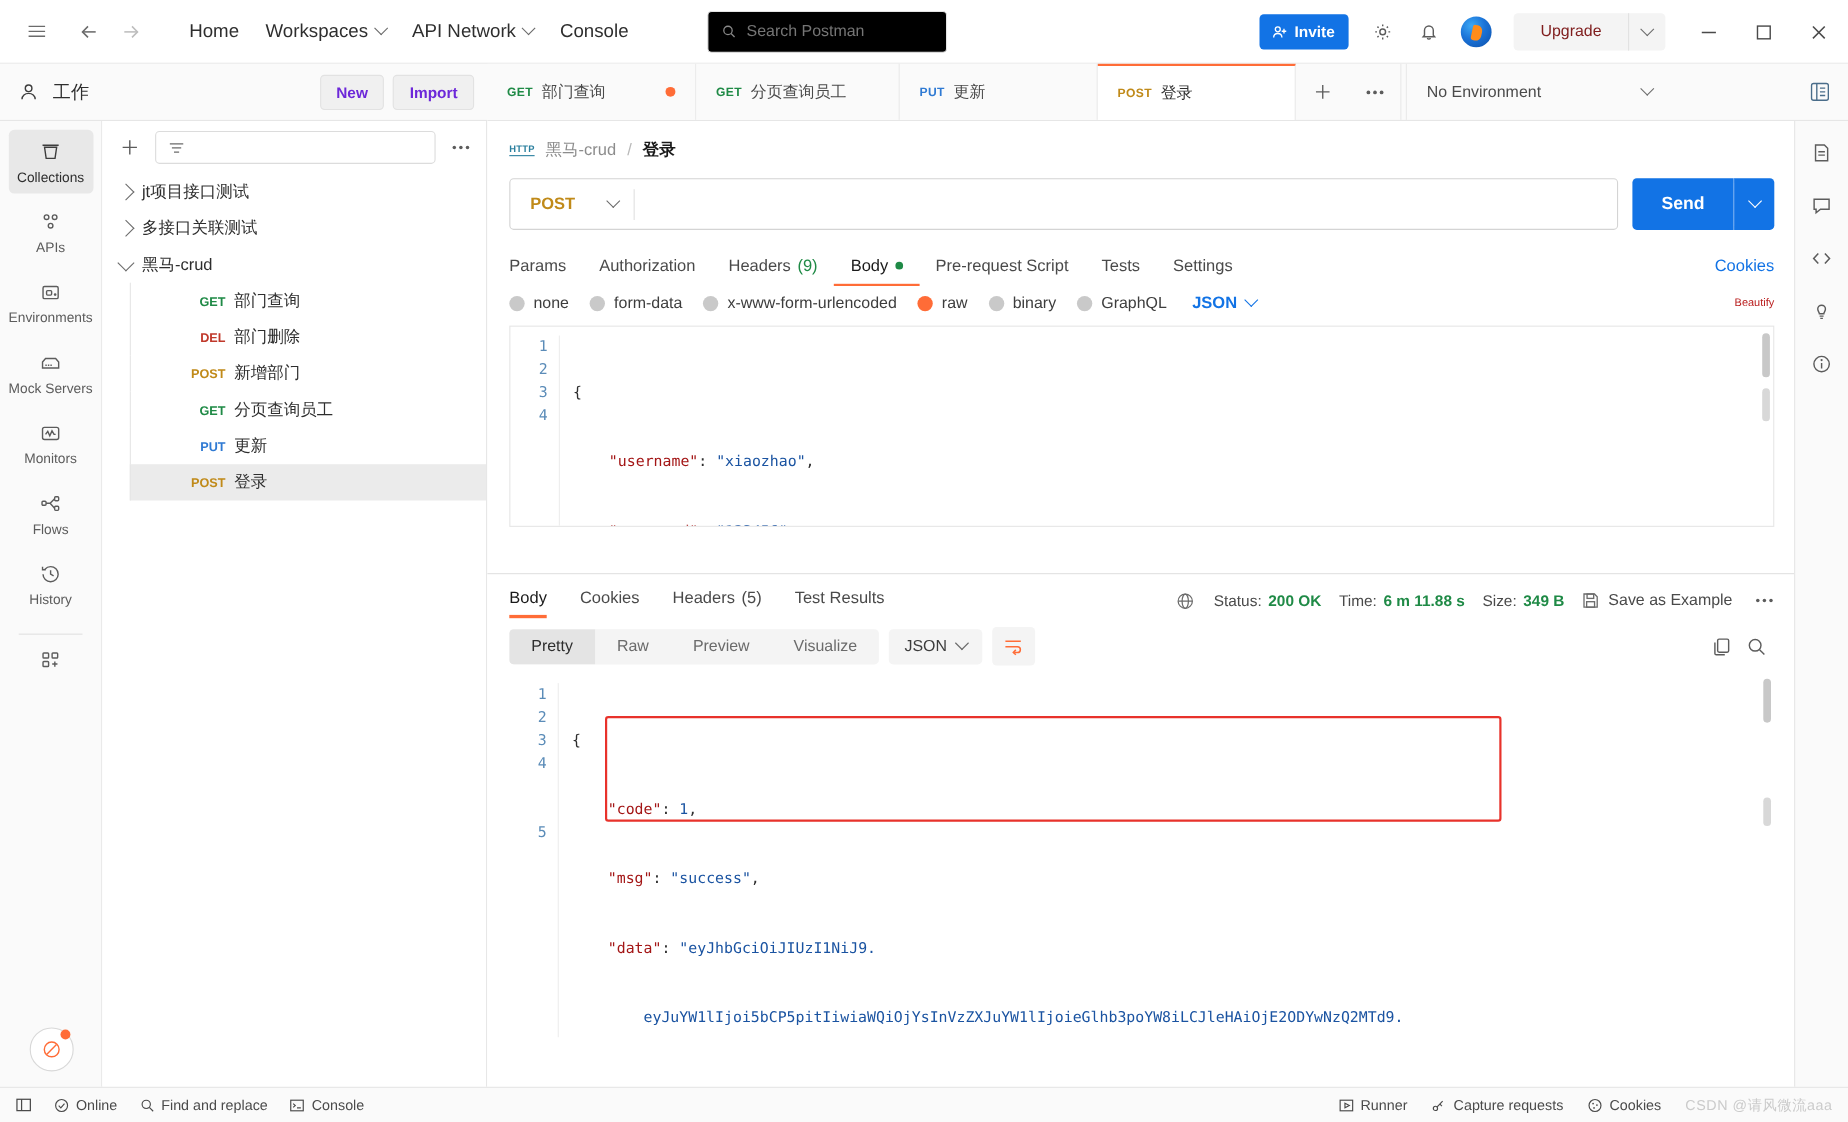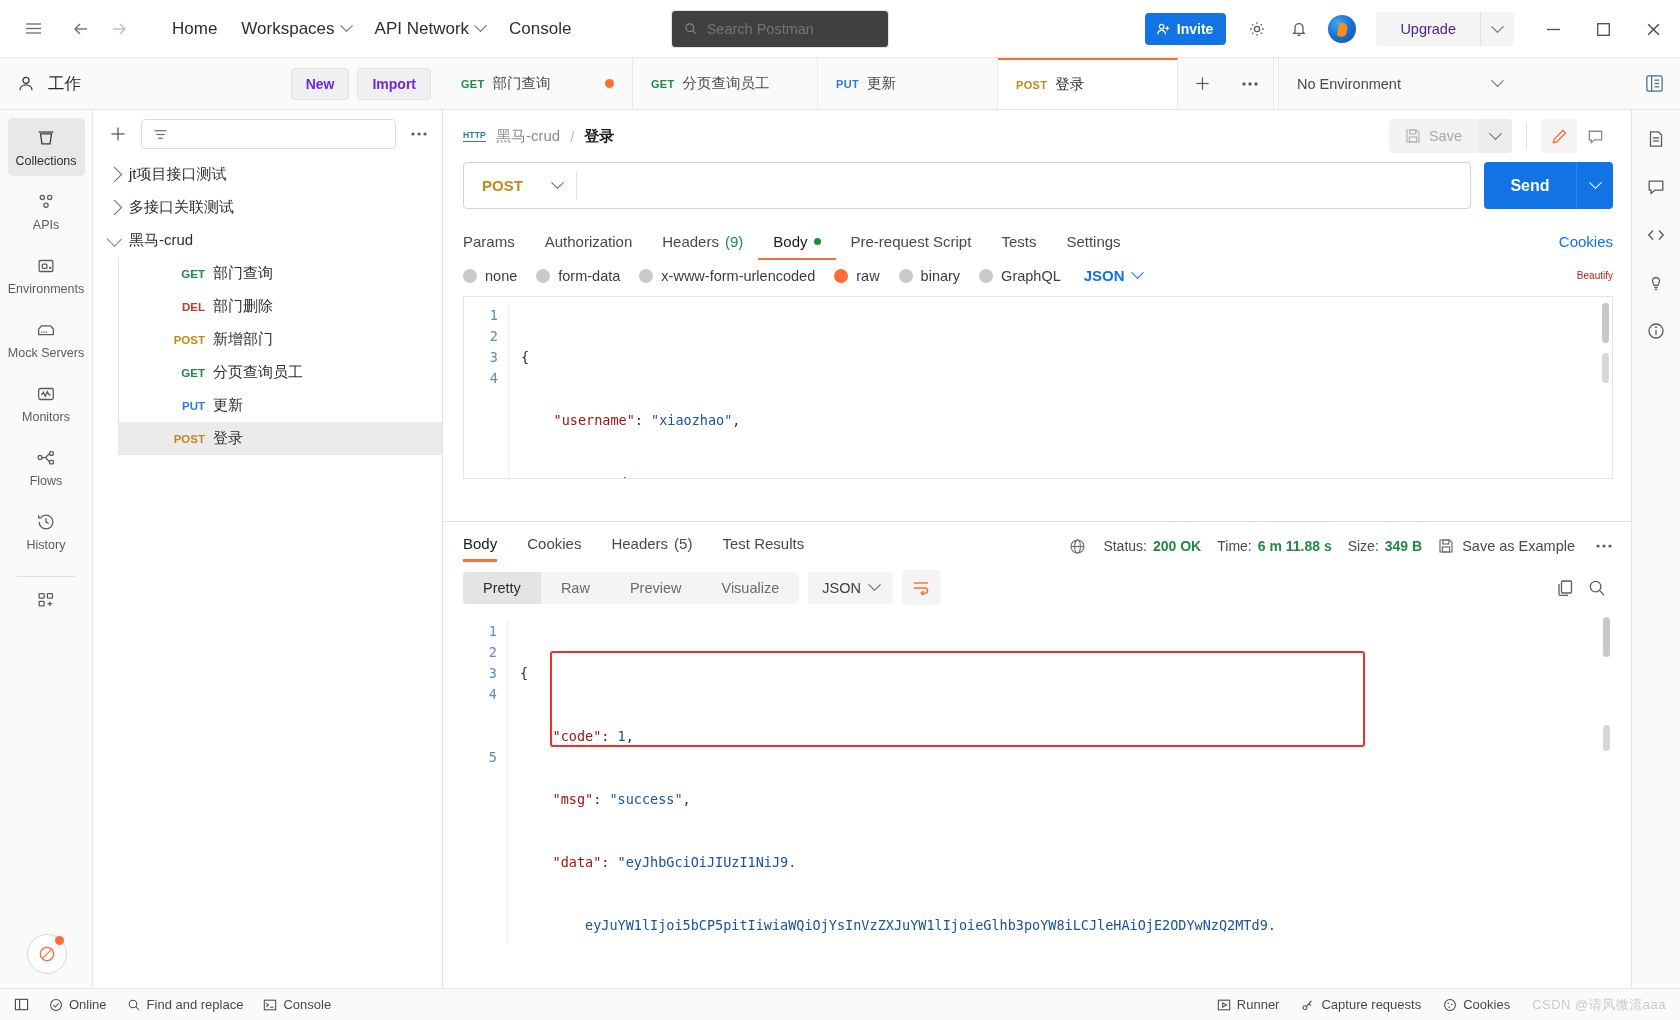--- a/index.html
+++ b/index.html
@@ -23,42 +23,42 @@
     justify-content: center; color: #6b6b6b; border-radius: 4px;
   }
   .tb-nav-link {
     font-size: 17px; color: #2e2e2e; padding: 7px 12px; border-radius: 4px;
     display: flex; align-items: center; gap: 7px; white-space: nowrap;
   }
   .chev { display: inline-block; width: 9px; height: 9px;
     border-right: 1.6px solid #6b6b6b; border-bottom: 1.6px solid #6b6b6b;
     transform: rotate(45deg) translate(-2px,-2px); }
   #search-box {
-    margin-left: 88px; width: 218px; height: 38px; background: #404040;
+    margin-left: 60px; width: 218px; height: 38px; background: #000000;
     border: 1px solid #e4e4e4; border-radius: 4px; display: flex;
     align-items: center; padding: 0 12px; gap: 9px;
   }
   #search-box input {
     border: 0; outline: 0; background: transparent; font-size: 14.5px;
     color: #8a8a8a; width: 100%; font-family: "Liberation Sans", sans-serif;
   }
   #topbar-right {
     position: absolute; right: 0; top: 0; height: 58px;
     display: flex; align-items: center; gap: 4px; padding-right: 4px;
   }
   #invite-btn {
     background: #1273e5; color: #fff; font-size: 14px; height: 32px;
     border-radius: 4px; display: flex; align-items: center; gap: 6px;
     padding: 0 13px 0 11px; font-weight: bold; margin-right: 8px;
   }
   #upgrade-group {
     display: flex; align-items: center; background: #f4f4f4;
     border-radius: 4px; height: 34px; margin: 0 12px 0 10px;
   }
-  #upgrade-btn { font-size: 14.5px; color: #4c1d95; padding: 0 24px;
+  #upgrade-btn { font-size: 14.5px; color: #7f1d1d; padding: 0 24px;
     height: 34px; display: flex; align-items: center; }
   #upgrade-caret { width: 34px; height: 34px; display: flex;
     align-items: center; justify-content: center; border-left: 1px solid #e2e2e2; }
   .win-btn { width: 46px; height: 44px; display: flex; align-items: center;
     justify-content: center; color: #4a4a4a; }
   .logo-orb {
     width: 28px; height: 28px; border-radius: 50%;
     background: radial-gradient(circle at 35% 30%, #3da9f5 0%, #1a73d8 45%, #0d4fa8 100%);
     display: flex; align-items: center; justify-content: center;
     position: relative; margin: 0 6px;
@@ -614,50 +614,20 @@
 </div>
 
 <div id="main">
 
   <div id="breadcrumb-bar">
     <span class="http-badge">HTTP</span>
     <span id="bc-coll">黑马-crud</span>
     <span id="bc-sep">/</span>
     <span id="bc-name">登录</span>
 
-    <div id="bc-right">
-      <div id="save-btn">
-        <svg width="16" height="16" viewBox="0 0 16 16">
-          <g fill="none" stroke="#b3b3b3" stroke-width="1.2">
-            <path d="M2 2h9.5L14 4.5V14H2z"></path>
-              <rect x="4.8" y="2" width="6" height="4"></rect>
-            <rect x="4.4" y="9" width="7.2" height="5"></rect>
-            </g>
-          </svg>
-        <span>Save</span>
-      </div>
-      <div id="save-caret">
-        <i class="chev"></i>
-      </div>
-      <div style="width:1px;height:26px;background:#e0e0e0;margin:0 14px"></div>
-      <div class="bc-sq on">
-        <svg width="19" height="19" viewBox="0 0 20 20">
-          <g fill="none" stroke="#ff6c37" stroke-width="1.4">
-            <path d="M13.6 3.6l2.8 2.8L7 15.8 3.6 16.4l.6-3.4z"></path>
-            </g>
-          </svg>
-      </div>
-      <div class="bc-sq">
-        <svg width="19" height="19" viewBox="0 0 20 20">
-          <g fill="none" stroke="#8c8c8c" stroke-width="1.4">
-            <path d="M3.5 4.5h13v9h-7.5l-3.5 3v-3h-2z"></path>
-            </g>
-          </svg>
-      </div>
-    </div>
   </div>
 
   <div id="url-row">
     <div id="method-url">
       <div id="method-pick">
         <span>POST</span>
         <i class="chev" style="border-color:#6b6b6b"></i>
       </div>
       <div id="url-divider"></div>
     </div>

